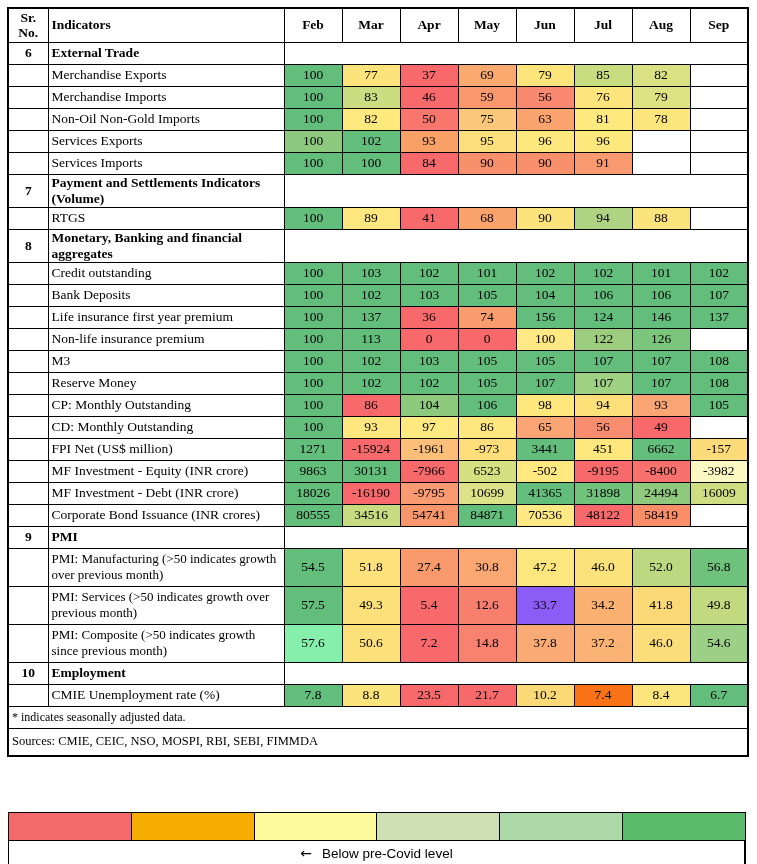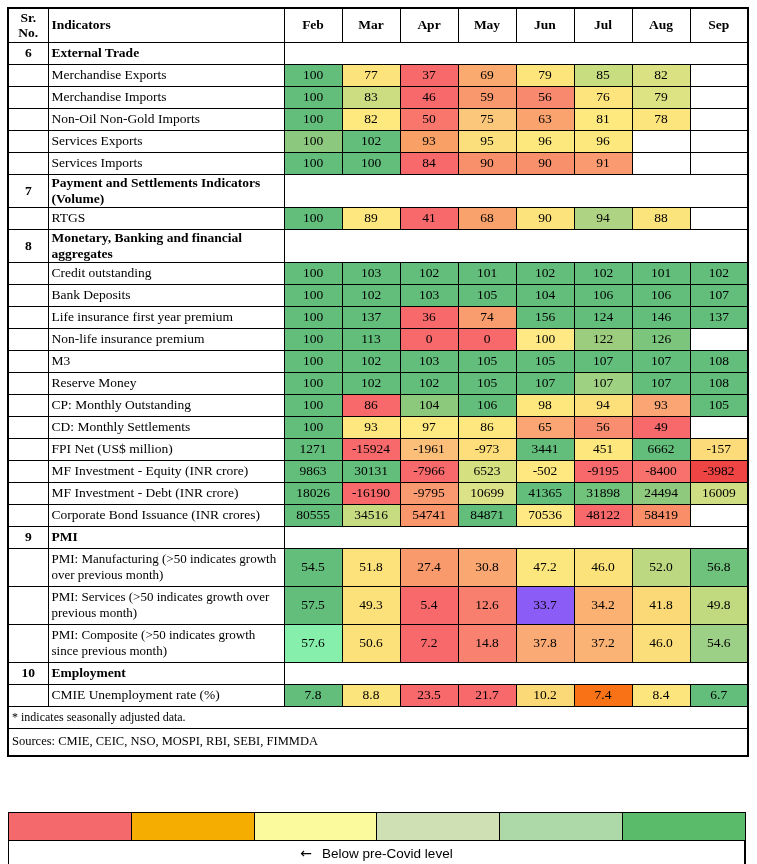--- a/index.html
+++ b/index.html
@@ -242,21 +242,21 @@
         <td class="v" style="background:#F8696B">86</td>
         <td class="v" style="background:#8CC97D">104</td>
         <td class="v" style="background:#63BE7B">106</td>
         <td class="v" style="background:#FEE87E">98</td>
         <td class="v" style="background:#FDE07A">94</td>
         <td class="v" style="background:#FAA573">93</td>
         <td class="v" style="background:#63BE7B">105</td>
       </tr>
       <tr class="data">
         <td class="sr"></td>
-        <td class="ind">CD: Monthly Settlements</td>
+        <td class="ind">CD: Monthly Outstanding</td>
         <td class="v" style="background:#63BE7B">100</td>
         <td class="v" style="background:#FDE77E">93</td>
         <td class="v" style="background:#FEEA80">97</td>
         <td class="v" style="background:#FDE77E">86</td>
         <td class="v" style="background:#FAA573">65</td>
         <td class="v" style="background:#F98D6F">56</td>
         <td class="v" style="background:#F8696B">49</td>
         <td class="v"></td>
       </tr>
       <tr class="data">
@@ -274,21 +274,21 @@
       <tr class="data">
         <td class="sr"></td>
         <td class="ind">MF Investment - Equity (INR crore)</td>
         <td class="v" style="background:#63BE7B">9863</td>
         <td class="v" style="background:#63BE7B">30131</td>
         <td class="v" style="background:#F8696B">-7966</td>
         <td class="v" style="background:#D5E081">6523</td>
         <td class="v" style="background:#FEE87F">-502</td>
         <td class="v" style="background:#F8696B">-9195</td>
         <td class="v" style="background:#F8716C">-8400</td>
-        <td class="v" style="background:#ef4444">-3982</td>
+        <td class="v" style="background:#fef9c3">-3982</td>
       </tr>
       <tr class="data">
         <td class="sr"></td>
         <td class="ind">MF Investment - Debt (INR crore)</td>
         <td class="v" style="background:#63BE7B">18026</td>
         <td class="v" style="background:#F8696B">-16190</td>
         <td class="v" style="background:#FA9A70">-9795</td>
         <td class="v" style="background:#DCE287">10699</td>
         <td class="v" style="background:#63BE7B">41365</td>
         <td class="v" style="background:#71C27B">31898</td>

